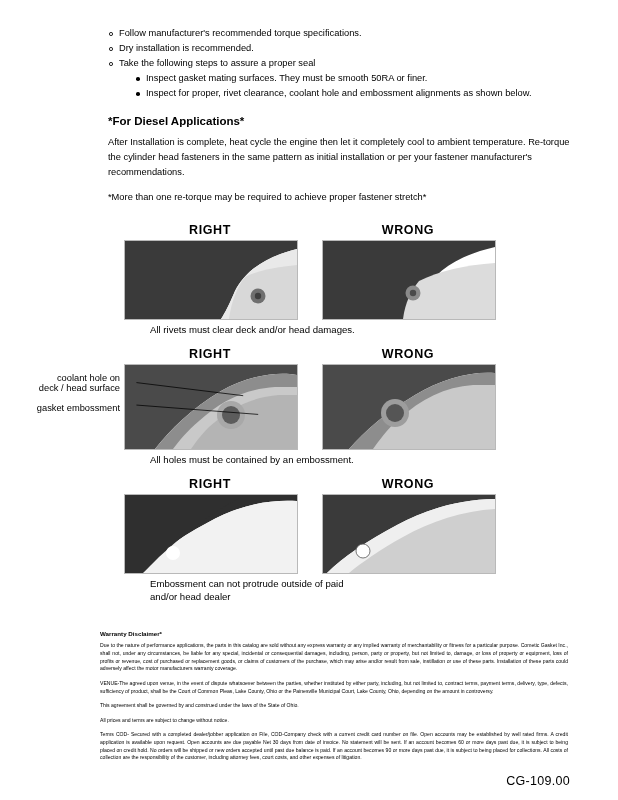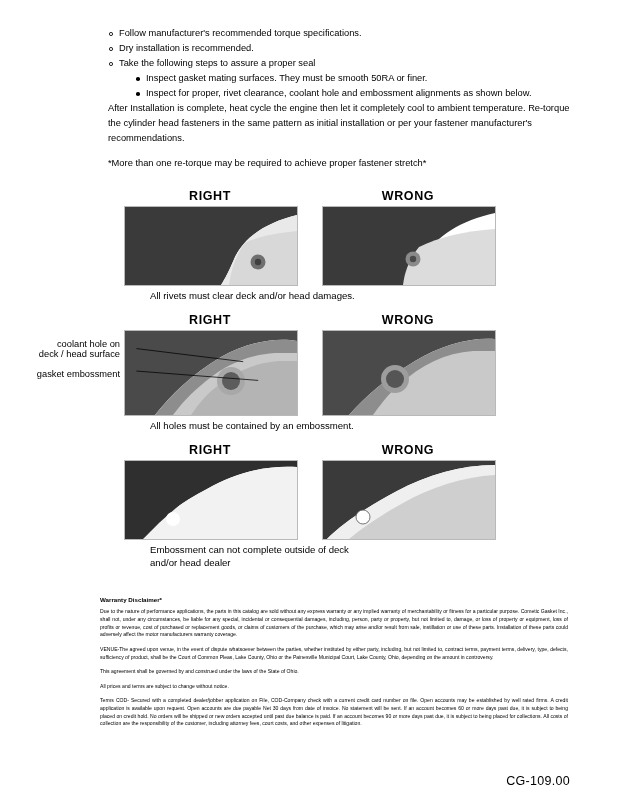--- a/index.html
+++ b/index.html
@@ -183,20 +183,21 @@
         <li>
           <span>Inspect gasket mating surfaces.  They must be smooth 50RA or finer.</span>
         </li>
         <li>
           <span>Inspect for proper, rivet clearance, coolant hole and embossment alignments as shown below.</span>
         </li>
       </ul>
     </li>
   </ul>
 
+  <h2 class="subhead">*For Diesel Applications*</h2>
   <p class="body">After Installation is complete, heat cycle the engine then let it completely cool to ambient temperature. Re-torque the cylinder head fasteners in the same pattern as initial installation or per your fastener manufacturer's recommendations.</p>
   <p class="body tight">*More than one re-torque may be required to achieve proper fastener stretch*</p>
 
   <div class="figures">
 
     <div class="figrow">
       <div class="figcell">
         <div class="figlabel">RIGHT</div>
         <div class="figbox">
           <svg width="172" height="78" viewBox="0 0 172 78">
@@ -288,21 +289,21 @@
             <rect x="0" y="0" width="172" height="78" fill="#ffffff"></rect>
             <path d="M0,0 H172 V4 C138,4 104,14 74,30 C44,46 20,62 4,78 H0 Z" fill="#3a3a3a"></path>
             <path d="M172,4 C138,4 104,14 74,30 C44,46 20,62 4,78 H172 Z" fill="#efefef"></path>
             <path d="M172,14 C140,16 108,26 80,42 C58,54 38,68 26,78 H172 Z" fill="#cfcfcf"></path>
             <circle cx="40" cy="56" r="7" fill="#ffffff" stroke="#555" stroke-width="0.8"></circle>
           </svg>
         </div>
       </div>
     </div>
     <div class="figcaption two">
-      <div>Embossment can not complete outside of deck</div>
+      <div>Embossment can not protrude outside of paid</div>
       <div>and/or head dealer</div>
     </div>
   </div>
 
   <div class="warranty">
     <h3>Warranty Disclaimer*</h3>
     <p>Due to the nature of performance applications, the parts in this catalog are sold without any express warranty or any implied warranty of merchantability or fitness for a particular purpose.  Cometic Gasket Inc., shall not, under any circumstances, be liable for any special, incidental or consequential damages, including, person, party or property, but not limited to, damage, or loss of property or equipment, loss of profits or revenue, cost of purchased or replacement goods, or claims of customers of the purchase, which may arise and/or result from sale, instillation or use of these parts.  Installation of these parts could adversely affect the motor manufacturers warranty coverage.</p>
     <p>VENUE-The agreed upon venue, in the event of dispute whatsoever between the parties, whether instituted by either party, including, but not limited to, contract terms, payment terms, delivery, type, defects, sufficiency of product, shall be the Court of Common Pleas, Lake County, Ohio or the Painesville Municipal Court, Lake County, Ohio, depending on the amount in controversy.</p>
     <p>This agreement shall be governed by and construed under the laws of the State of Ohio.</p>
     <p>All prices and terms are subject to change without notice.</p>

